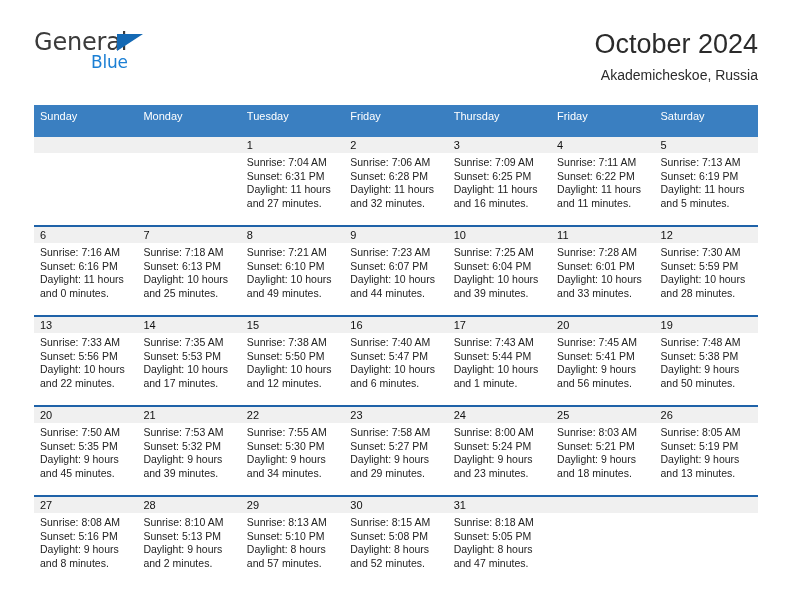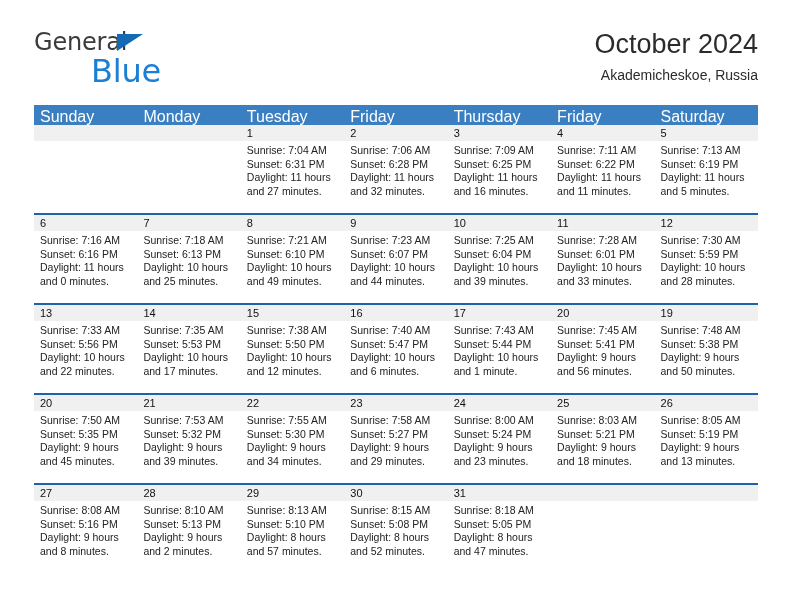--- a/index.html
+++ b/index.html
@@ -52,21 +52,21 @@
     top: 6px;
     width: 0;
     height: 0;
     border-left: 26px solid #1469b4;
     border-bottom: 17px solid transparent;
   }
   .logo-blue {
     position: absolute;
     left: 57px;
     top: 24px;
-    font-size: 32px;
+    font-size: 17px;
     letter-spacing: -0.2px;
     color: #1b7fd4;
     font-family: "DejaVu Sans", sans-serif;
     font-weight: 400;
   }
   .title-block {
     position: absolute;
     right: 0;
     top: 0;
     text-align: right;
@@ -92,24 +92,24 @@
     position: absolute;
     left: 34px;
     top: 105px;
     width: 724px;
     border-collapse: collapse;
     table-layout: fixed;
   }
   .calendar th {
     background: #3a7fc1;
     color: #ffffff;
-    font-size: 16px;
+    font-size: 11px;
     font-weight: normal;
     text-align: left;
-    padding: 5px 0 2px 6px;
+    padding: 5px 0 14px 6px;
     line-height: 13px;
     border: none;
   }
   .calendar td {
     vertical-align: top;
     padding: 0;
     border: none;
     border-top: 2px solid #1f62a8;
     background: #ffffff;
     height: 88px;

